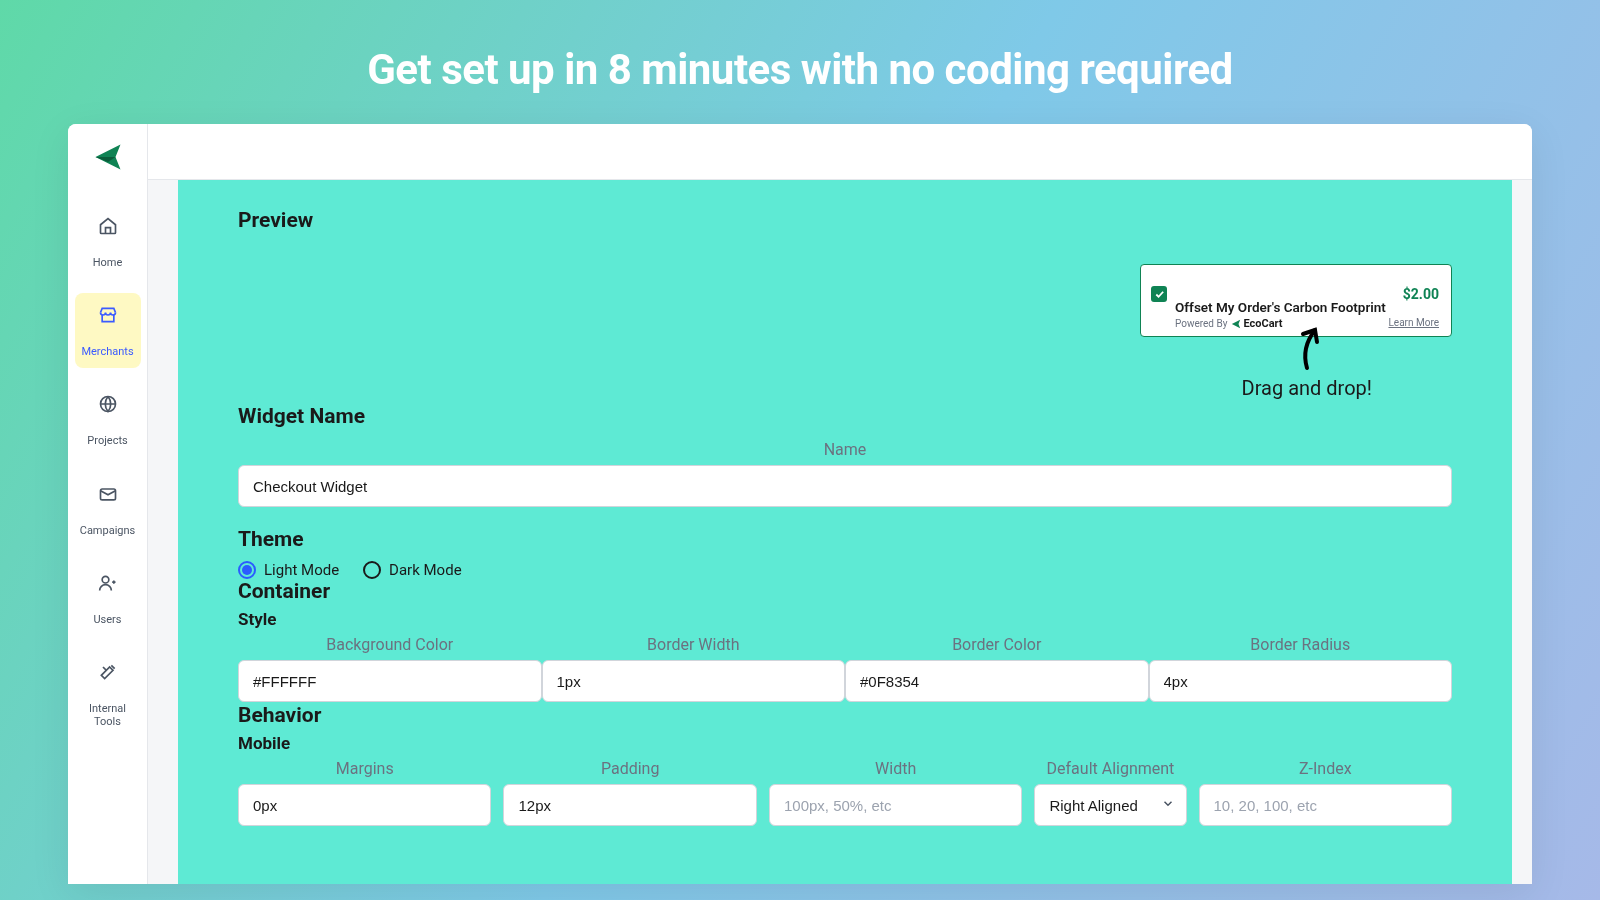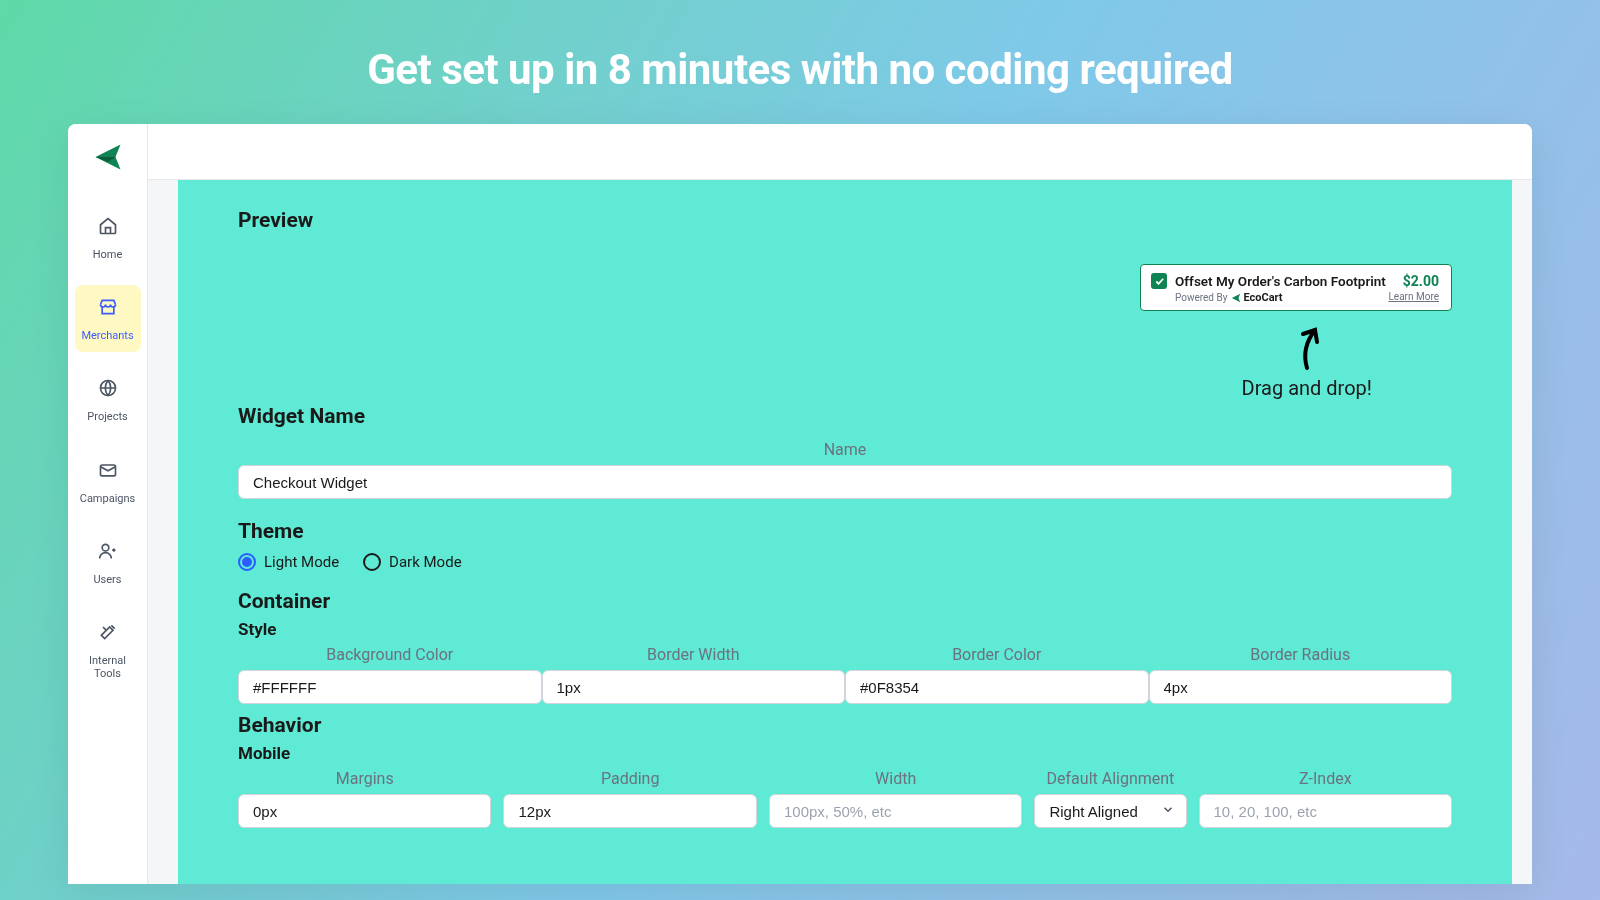--- a/index.html
+++ b/index.html
@@ -40,21 +40,21 @@
   width: 30px;
   height: 30px;
   margin-bottom: 32px;
 }
 .sidebar-item {
   width: 66px;
   padding: 12px 4px 10px 4px;
   display: flex;
   flex-direction: column;
   align-items: center;
-  gap: 12px;
+  gap: 20px;
   cursor: pointer;
   border-radius: 8px;
   margin-bottom: 14px;
 }
 .sidebar-item.active {
   background: #fef9c3;
 }
 .sidebar-item.active .sidebar-icon { color: #3b5bff; }
 .sidebar-item.active .sidebar-label { color: #3b5bff; }
 .sidebar-icon {
@@ -108,21 +108,21 @@
 }
 .field-label {
   font-size: 16px;
   color: #6b7280;
   margin-bottom: 6px;
   display: block;
   text-align: center;
 }
 .text-input {
   width: 100%;
-  height: 34px;
+  height: 42px;
   border: 1px solid #d1d5db;
   border-radius: 6px;
   padding: 0 14px;
   font-size: 15px;
   color: #1a1a1a;
   background: #ffffff;
 }
 .text-input::placeholder { color: #9ca3af; }
 .preview-area {
   position: relative;
@@ -153,20 +153,21 @@
   align-items: center;
   justify-content: center;
   font-size: 11px;
   flex-shrink: 0;
 }
 .wp-text {
   font-size: 13.5px;
   font-weight: 600;
   color: #1a1a1a;
   flex: 1;
+  margin-top: 26px;
 }
 .wp-price {
   font-size: 14px;
   font-weight: 700;
   color: #0F8354;
 }
 .wp-row2 {
   display: flex;
   align-items: flex-start;
   justify-content: space-between;
@@ -207,21 +208,20 @@
 }
 .drag-text {
   font-size: 20px;
   color: #1a1a1a;
   margin-top: 4px;
 }
 .radio-row {
   display: flex;
   gap: 24px;
   margin-top: 10px;
-  margin-bottom: 18px;
 }
 .radio-opt {
   display: flex;
   align-items: center;
   gap: 8px;
   cursor: pointer;
 }
 .radio-circle {
   width: 18px;
   height: 18px;
@@ -235,21 +235,21 @@
 .radio-dot {
   width: 10px;
   height: 10px;
   background: #2b5cff;
   border-radius: 50%;
 }
 .radio-label { font-size: 15px; color: #1a1a1a; }
 .field-grid-4 {
   display: grid;
   grid-template-columns: repeat(4, 1fr);
-  margin-bottom: 9px;
+  margin-bottom: 1px;
 }
 .field-grid-5 {
   display: grid;
   grid-template-columns: 1fr 1fr 1fr 0.6fr 1fr;
   gap: 12px;
 }
 .select-wrap { position: relative; }
 .select-chev {
   position: absolute;
   right: 12px;

